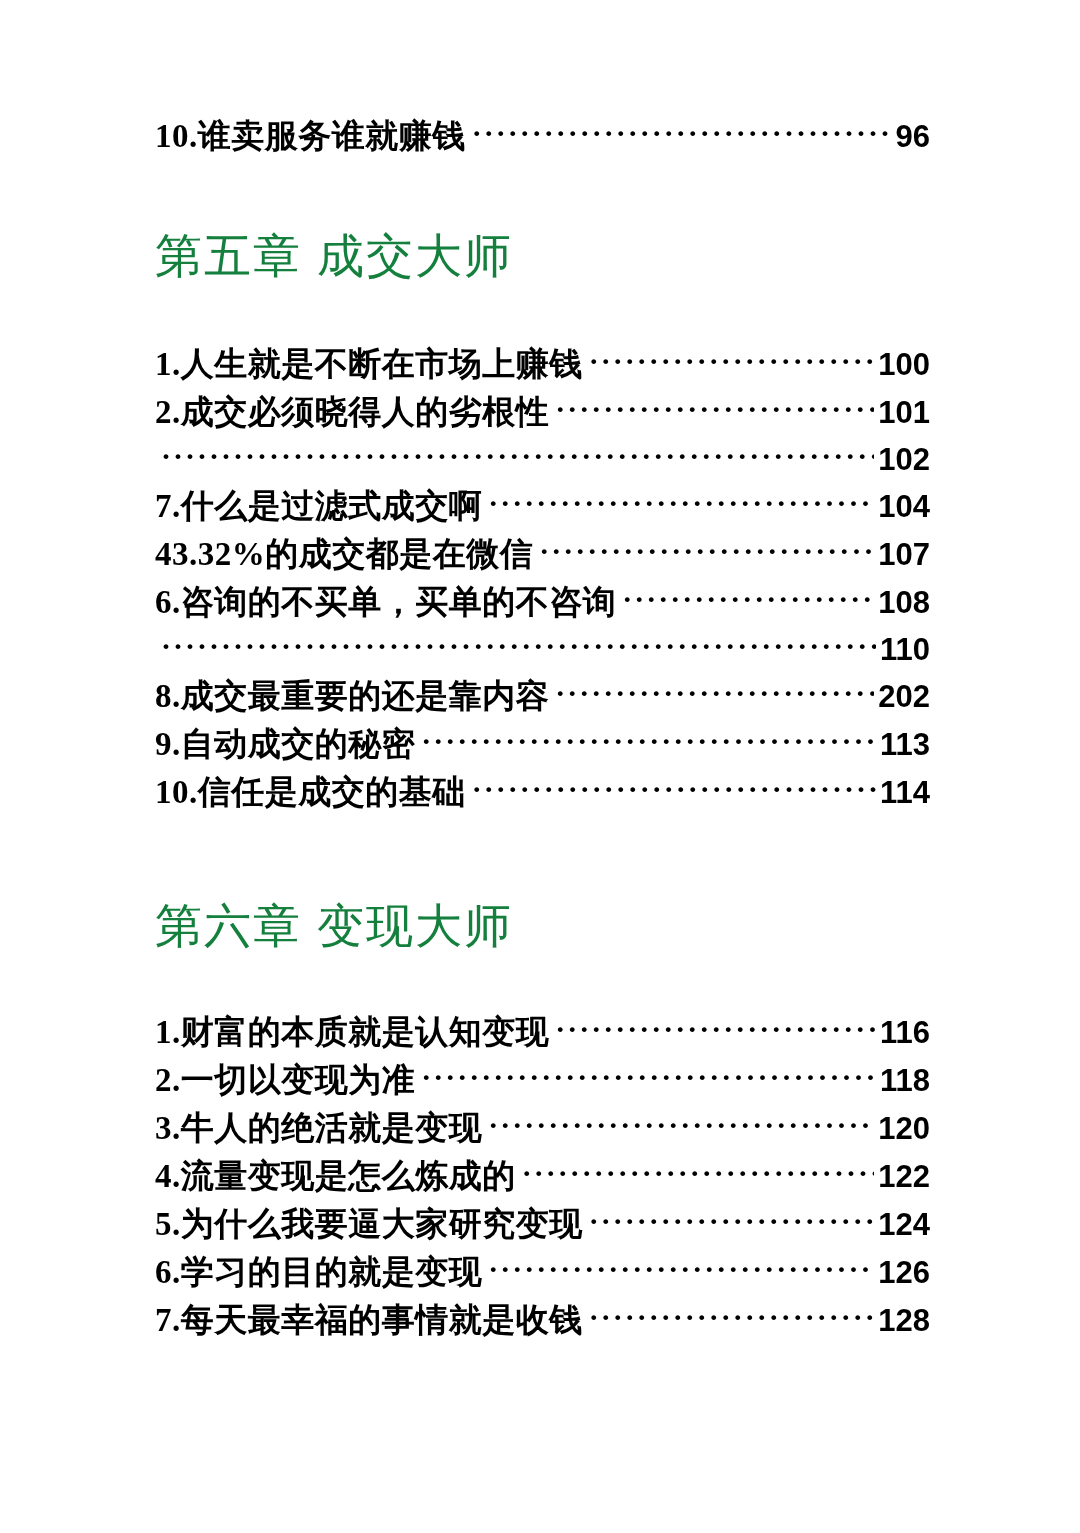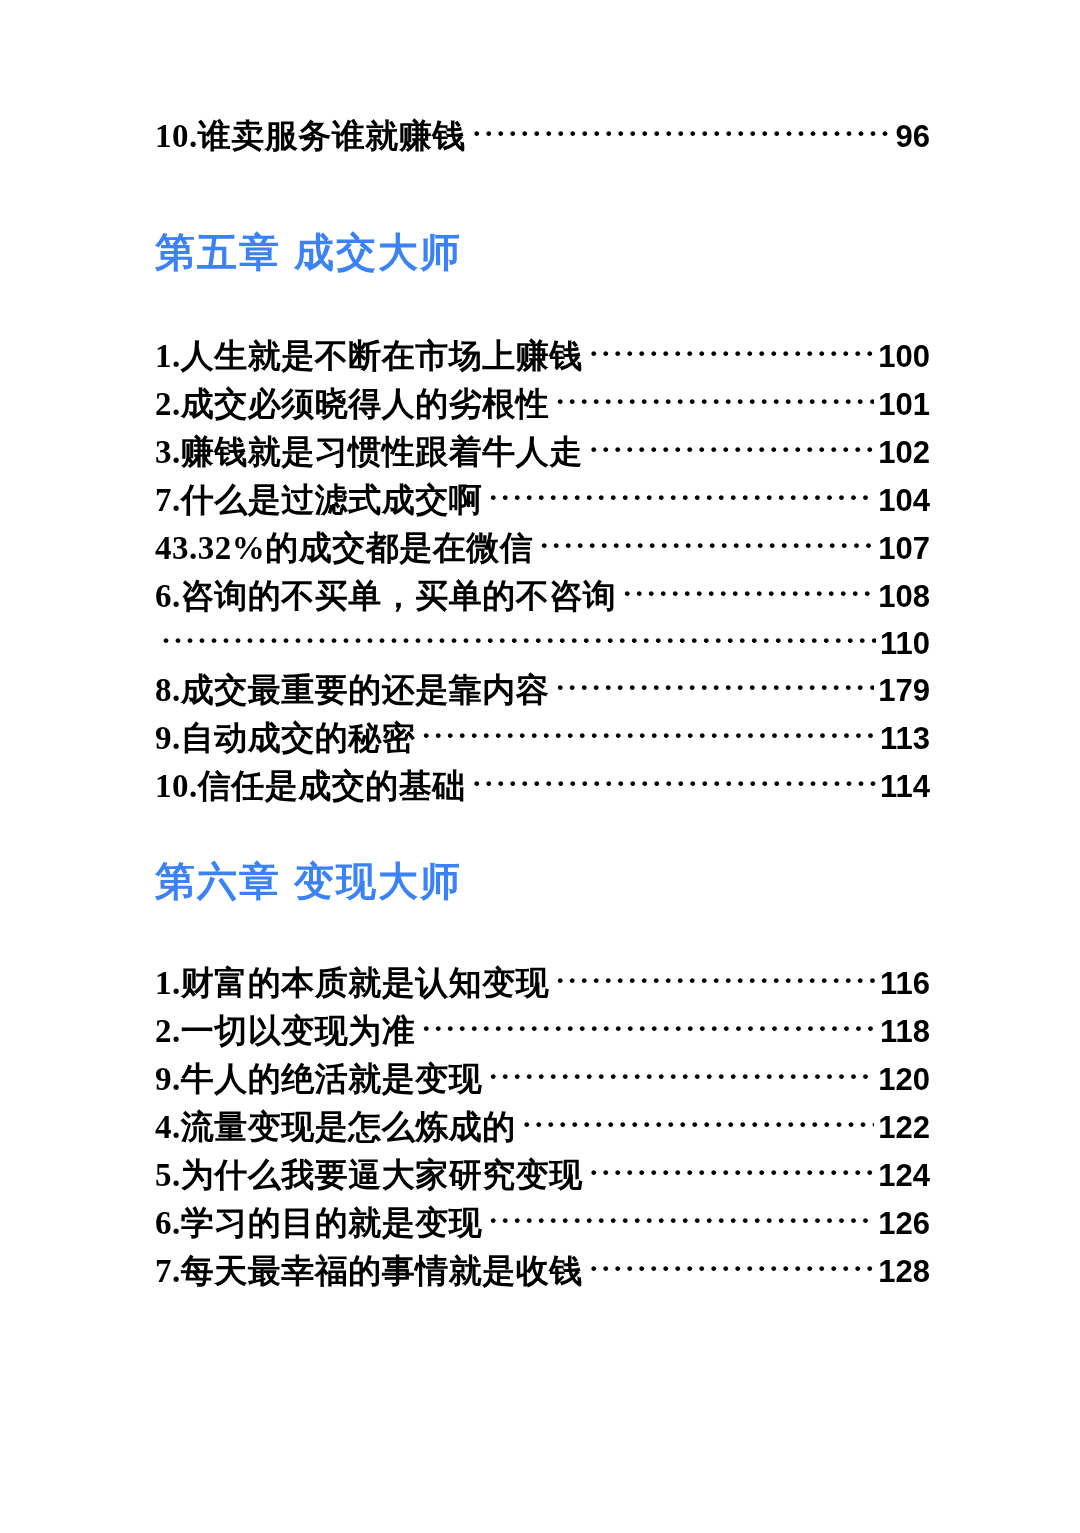--- a/index.html
+++ b/index.html
@@ -49,31 +49,31 @@
   }
   .toc-entry .page-no {
     flex: 0 0 auto;
     text-align: right;
     font-family: "Liberation Sans", sans-serif;
     font-size: 31px;
     font-weight: bold;
   }
 
   .chapter-title {
-    color: #3b82f6;
-    font-weight: bold;
-    font-size: 40px;
+    color: #15803d;
+    font-weight: normal;
+    font-size: 47px;
     letter-spacing: 2px;
     font-family: "Liberation Sans", "DejaVu Sans", sans-serif;
   }
 
   .block-1 { margin-top: 0; }
   .ch5-title { margin-top: 72px; }
   .ch5-list  { margin-top: 60px; }
-  .ch6-title { margin-top: 51px; }
+  .ch6-title { margin-top: 86px; }
   .ch6-list  { margin-top: 58px; }
 
   .toc-list .toc-entry { margin-bottom: 15px; }
   .toc-list .toc-entry:last-child { margin-bottom: 0; }
 </style>
 </head>
 <body>
 
 <div class="page">
 
@@ -91,21 +91,20 @@
       <span class="label">1.人生就是不断在市场上赚钱</span>
       <span class="dots">·····································································································</span>
       <span class="page-no">100</span>
     </div>
     <div class="toc-entry">
       <span class="label">2.成交必须晓得人的劣根性</span>
       <span class="dots">·····································································································</span>
       <span class="page-no">101</span>
     </div>
     <div class="toc-entry">
-      <span class="label">3.赚钱就是习惯性跟着牛人走</span>
       <span class="dots">·····································································································</span>
       <span class="page-no">102</span>
     </div>
     <div class="toc-entry">
       <span class="label">7.什么是过滤式成交啊</span>
       <span class="dots">·····································································································</span>
       <span class="page-no">104</span>
     </div>
     <div class="toc-entry">
       <span class="label">43.32%的成交都是在微信</span>
@@ -117,21 +116,21 @@
       <span class="dots">·····································································································</span>
       <span class="page-no">108</span>
     </div>
     <div class="toc-entry">
       <span class="dots">·····································································································</span>
       <span class="page-no">110</span>
     </div>
     <div class="toc-entry">
       <span class="label">8.成交最重要的还是靠内容</span>
       <span class="dots">·····································································································</span>
-      <span class="page-no">179</span>
+      <span class="page-no">202</span>
     </div>
     <div class="toc-entry">
       <span class="label">9.自动成交的秘密</span>
       <span class="dots">·····································································································</span>
       <span class="page-no">113</span>
     </div>
     <div class="toc-entry">
       <span class="label">10.信任是成交的基础</span>
       <span class="dots">·····································································································</span>
       <span class="page-no">114</span>
@@ -144,21 +143,21 @@
       <span class="label">1.财富的本质就是认知变现</span>
       <span class="dots">·····································································································</span>
       <span class="page-no">116</span>
     </div>
     <div class="toc-entry">
       <span class="label">2.一切以变现为准</span>
       <span class="dots">·····································································································</span>
       <span class="page-no">118</span>
     </div>
     <div class="toc-entry">
-      <span class="label">9.牛人的绝活就是变现</span>
+      <span class="label">3.牛人的绝活就是变现</span>
       <span class="dots">·····································································································</span>
       <span class="page-no">120</span>
     </div>
     <div class="toc-entry">
       <span class="label">4.流量变现是怎么炼成的</span>
       <span class="dots">·····································································································</span>
       <span class="page-no">122</span>
     </div>
     <div class="toc-entry">
       <span class="label">5.为什么我要逼大家研究变现</span>

